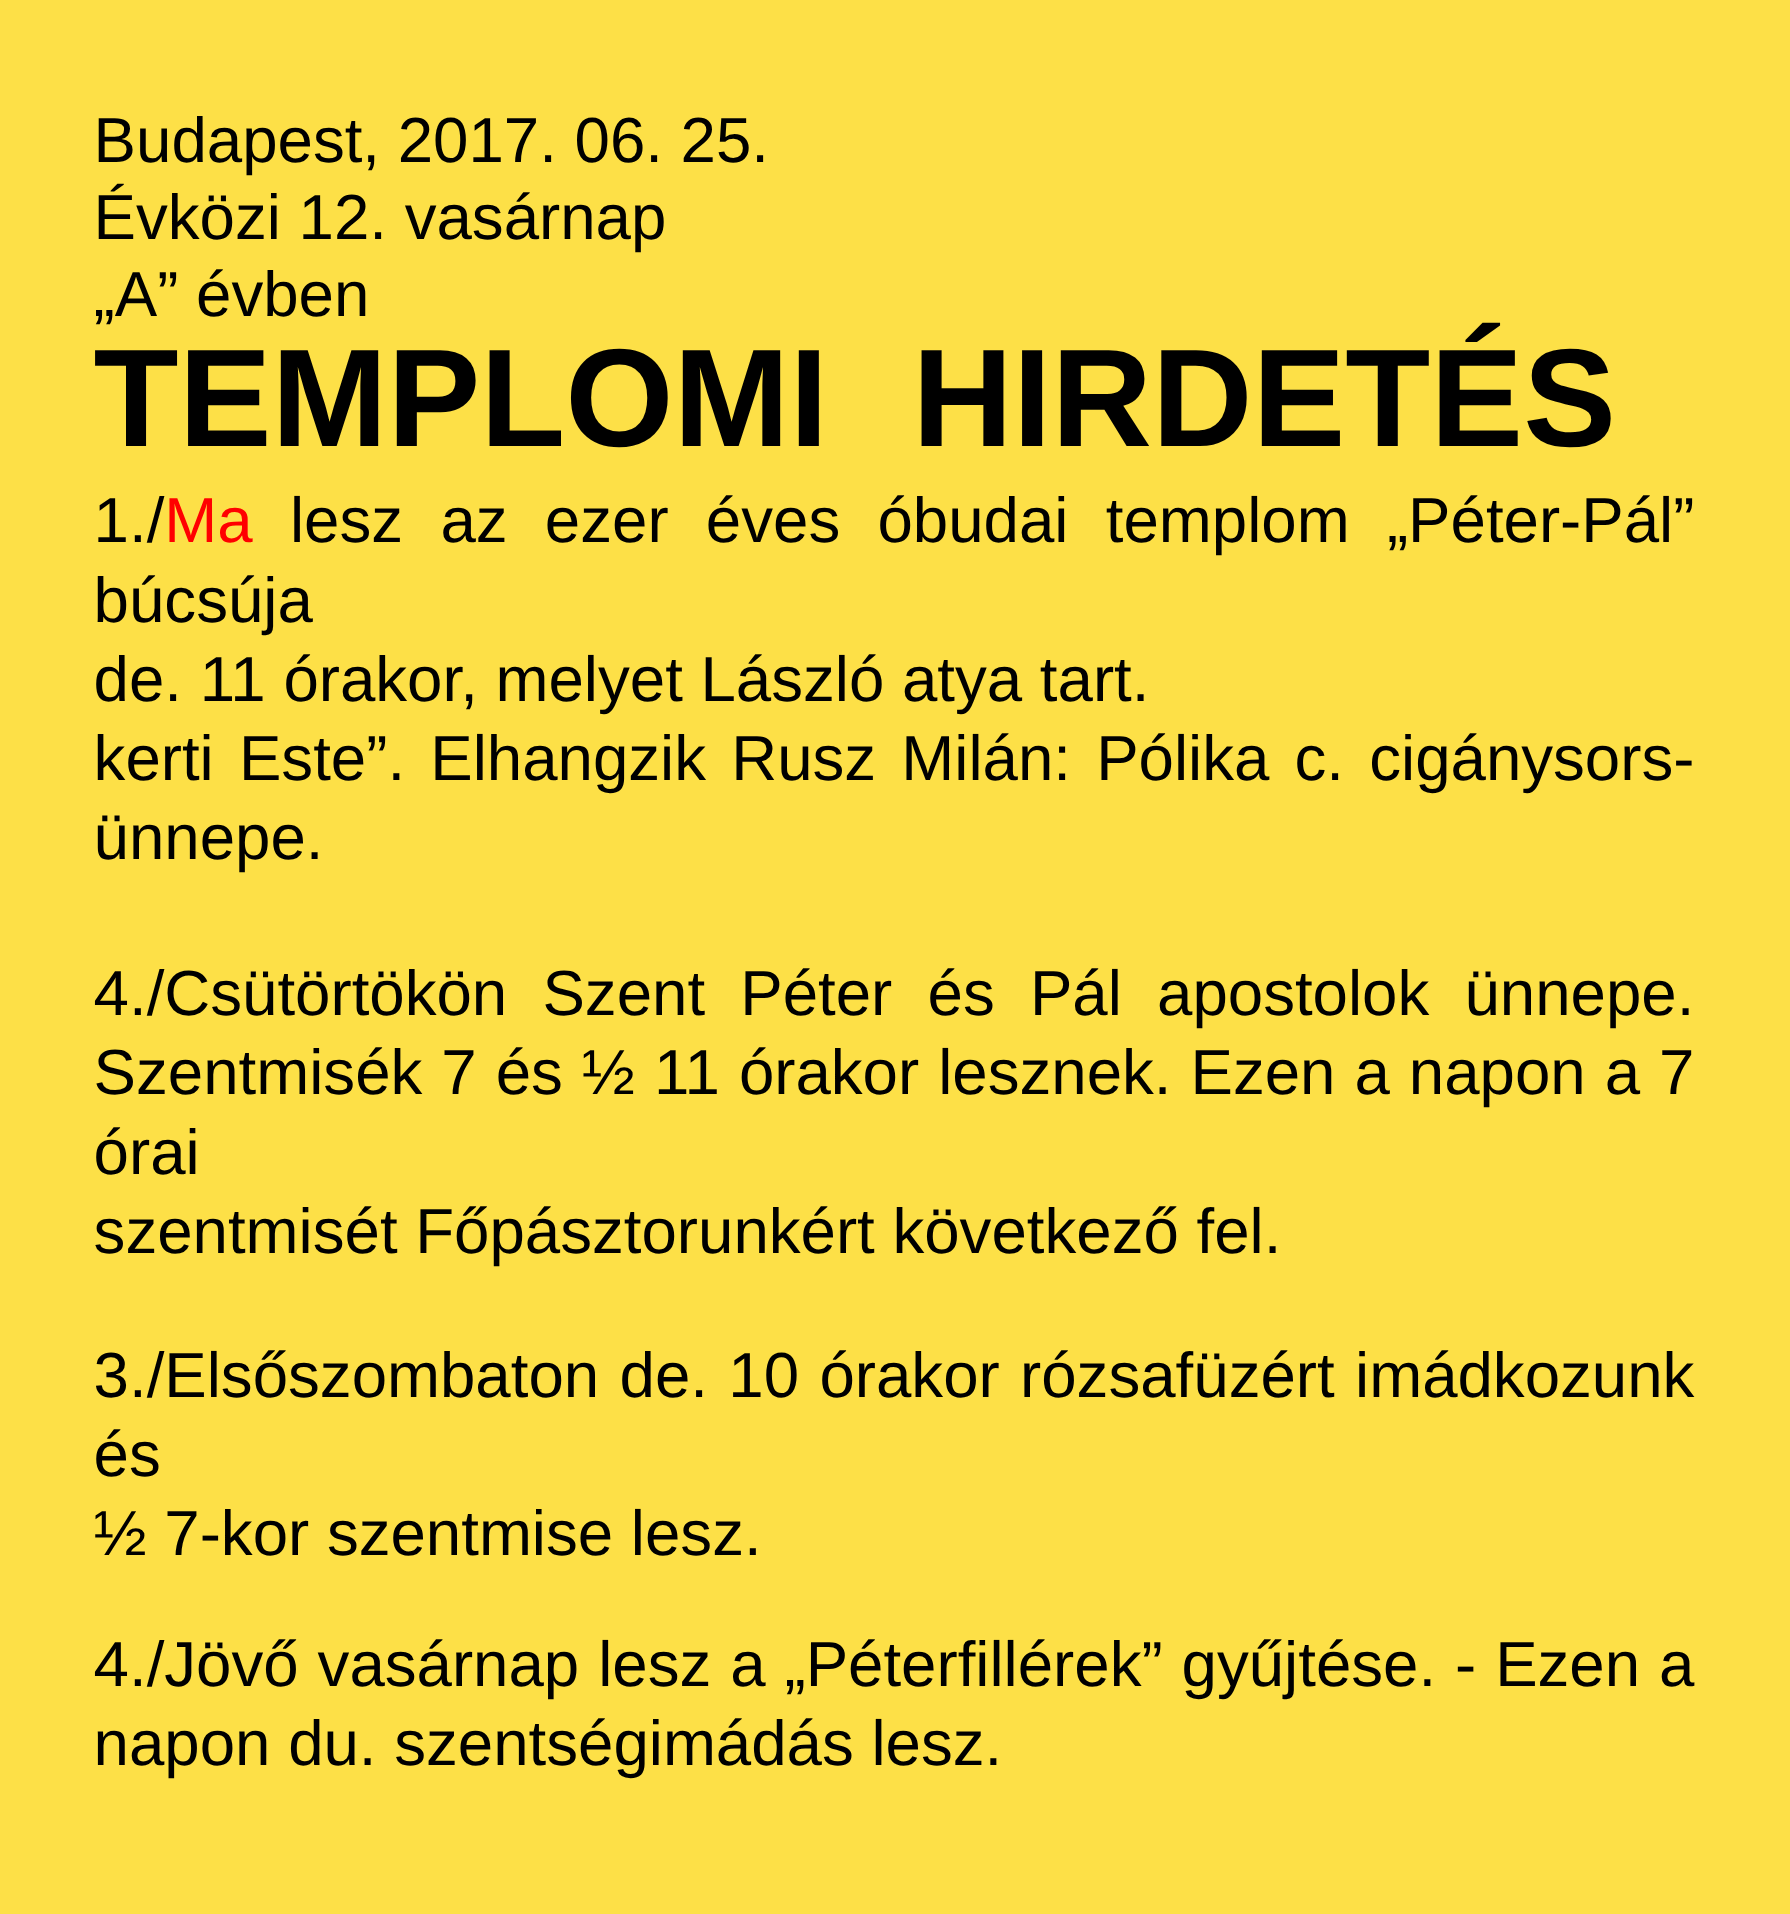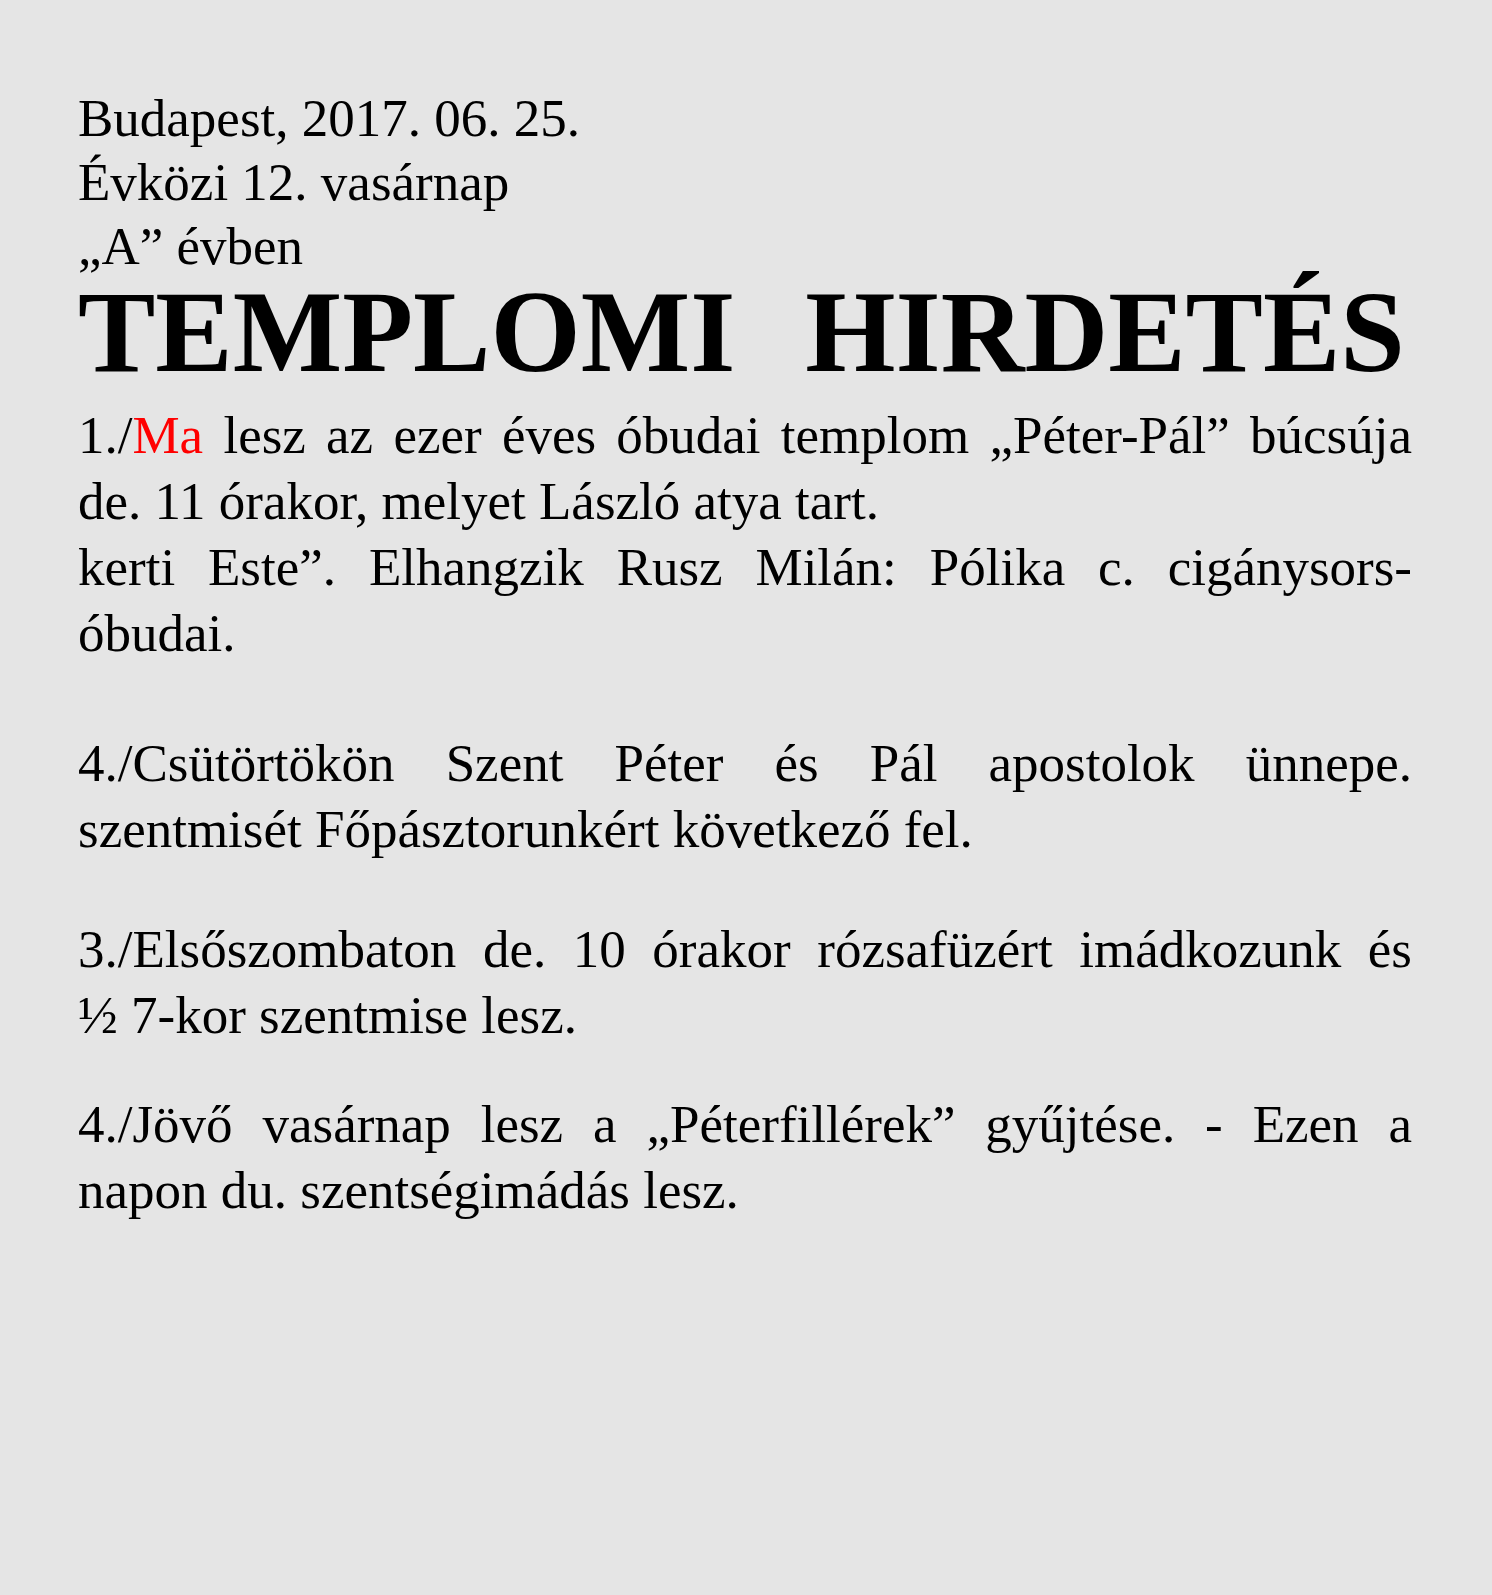--- a/index.html
+++ b/index.html
@@ -1,23 +1,23 @@
 <!DOCTYPE html>
 <html><head>
 <meta charset="utf-8">
 <style>
   html, body { margin: 0; padding: 0; background: #ffffff; }
 
   .page {
     position: relative;
     width: 1492px;
     height: 1595px;
-    background: #e5e5e5;
+    background: #fde047;
     color: #000000;
-    font-family: Liberation Serif, serif;
+    font-family: Liberation Sans, sans-serif;
     box-sizing: border-box;
     padding: 86px 80px 0 78px;
     overflow: hidden;
   }
 
   .header .hline {
     font-size: 53px;
     line-height: 64px;
     white-space: pre;
   }
@@ -65,25 +65,26 @@
   </div>
 
   <h1 class="title"><span>TEMPLOMI</span><span class="t2">HIRDETÉS</span></h1>
 
   <div class="bodytext">
 
     <div class="announcement" id="ann1">
       <div class="line j"><span>1./</span><span class="red">Ma</span> <span>lesz az ezer éves óbudai templom „Péter-Pál” búcsúja</span></div>
       <div class="line">de. 11 órakor, melyet László atya tart.</div>
       <div class="line j">kerti Este”. Elhangzik Rusz Milán: Pólika c. cigánysors-</div>
-      <div class="line">óbudai.</div>
+      <div class="line">ünnepe.</div>
     </div>
 
     <div class="announcement" id="ann2">
       <div class="line j">4./Csütörtökön Szent Péter és Pál apostolok ünnepe.</div>
+      <div class="line j">Szentmisék 7 és ½ 11 órakor lesznek. Ezen a napon a 7 órai</div>
       <div class="line">szentmisét Főpásztorunkért következő fel.</div>
     </div>
 
     <div class="announcement" id="ann3">
       <div class="line j">3./Elsőszombaton de. 10 órakor rózsafüzért imádkozunk és</div>
       <div class="line">½ 7-kor szentmise lesz.</div>
     </div>
 
     <div class="announcement" id="ann4">
       <div class="line j">4./Jövő vasárnap lesz a „Péterfillérek” gyűjtése. - Ezen a</div>

